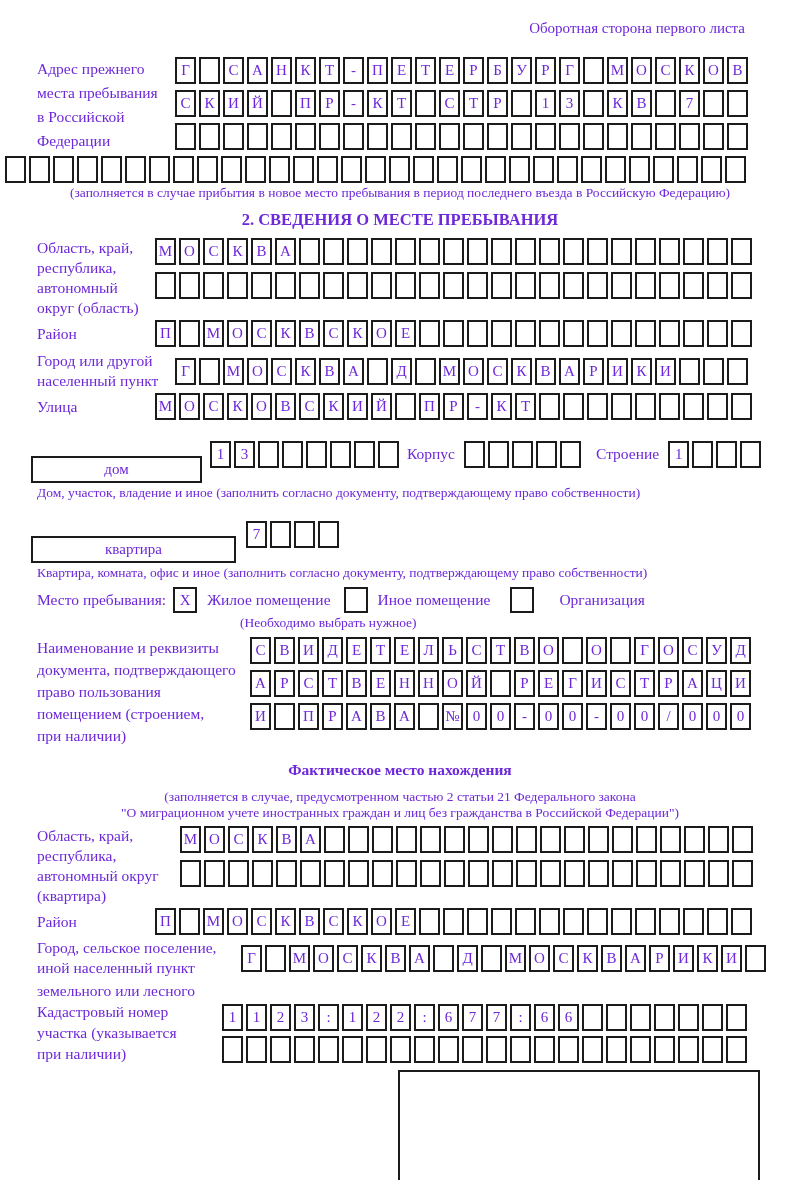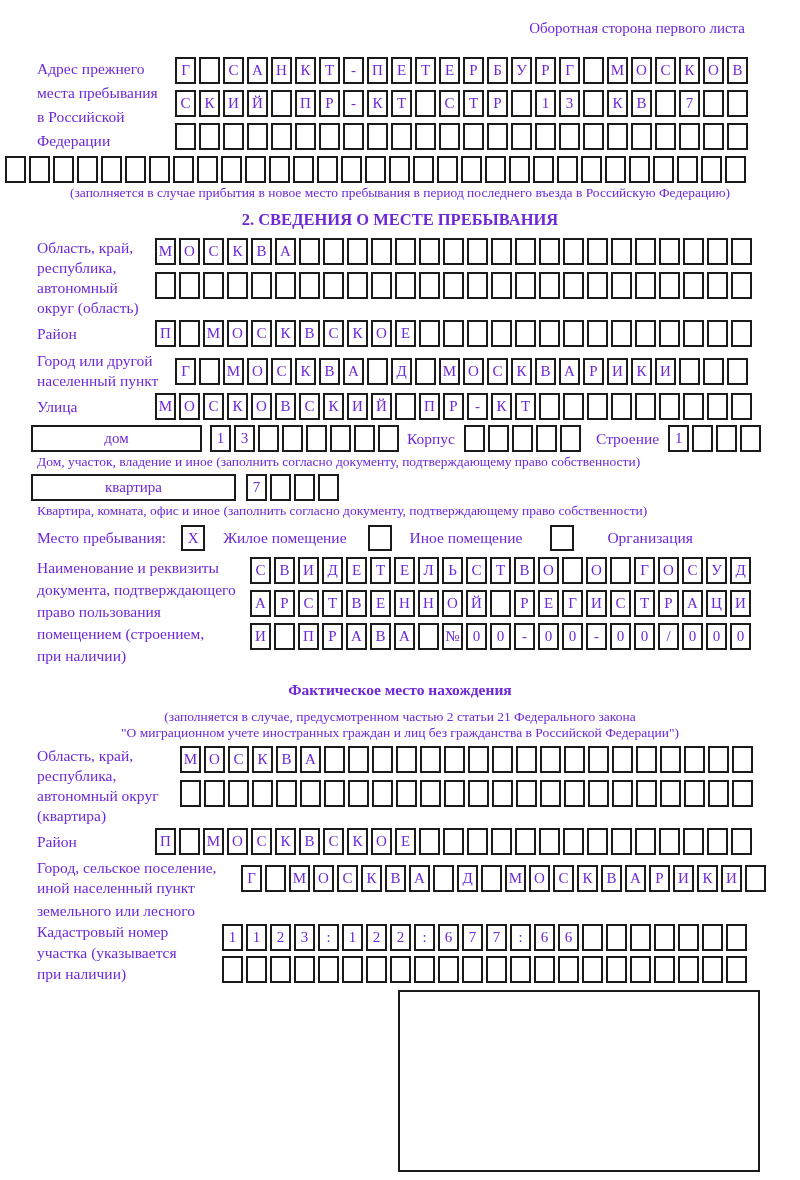--- a/index.html
+++ b/index.html
@@ -12,21 +12,21 @@
   .rowlabel{font-size:15.5px;line-height:20px;flex:0 0 auto;}
   .boxcol{display:flex;flex-direction:column;}
   .boxrow{display:flex;flex-wrap:nowrap;}
   .box{flex:0 0 auto;width:17px;height:23px;border:2px solid #1b1b1b;margin-right:3px;
        text-align:center;font-size:15px;line-height:23px;background:#fff;}
   .mb6{margin-bottom:6px;}
   .note{font-size:13.5px;}
   .cnote{text-align:center;font-size:13.5px;}
   .title{font-weight:bold;font-size:16.5px;text-align:center;}
   .widebox{border:2px solid #1b1b1b;height:23px;text-align:center;font-size:15px;
-           line-height:23px;flex:0 0 auto;background:#fff;}
+           line-height:23px;flex:0 0 auto;background:#fff;margin-top:31px;}
   .ilabel{font-size:15.5px;flex:0 0 auto;}
   .chk{flex:0 0 auto;width:20px;height:22px;border:2px solid #1b1b1b;text-align:center;
        font-size:15px;line-height:22px;background:#fff;}
   .stamp{border:2px solid #1b1b1b;background:#fff;}
 </style>
 </head>
 <body>
 
 <div class="page">
 
@@ -351,29 +351,30 @@
     <div class="widebox" style="width:201px;margin-right:10px;">квартира</div>
     <div class="boxrow">
         <span class="box">7</span>
         <span class="box"></span>
         <span class="box"></span>
         <span class="box"></span>
       </div>
   </div>
   <div class="note" style="margin-left:37px;">Квартира, комната, офис и иное (заполнить согласно документу, подтверждающему право собственности)</div>
 
-  <div class="frow vcenter" style="margin:6px 0 2px 37px;gap:8px;">
+  <div class="frow vcenter" style="margin:6px 0 2px 37px;">
     <div class="ilabel">Место пребывания:</div>
     <div class="chk" style="margin-left:7px;">X</div>
     <div class="ilabel" style="margin-left:10px;">Жилое помещение</div>
     <div class="chk" style="margin-left:13px;"></div>
     <div class="ilabel" style="margin-left:10px;">Иное помещение</div>
     <div class="chk" style="margin-left:20px;"></div>
     <div class="ilabel" style="margin-left:25px;">Организация</div>
   </div>
+  <div class="note" style="margin-left:240px;">(Необходимо выбрать нужное)</div>
 
   <div class="frow" style="margin:6px 0 0 37px;">
     <div class="rowlabel" style="width:205px;line-height:22px;">
       <div>Наименование и реквизиты</div>
       <div>документа, подтверждающего</div>
       <div>право пользования</div>
       <div>помещением (строением,</div>
       <div>при наличии)</div>
     </div>
     <div class="boxcol" style="margin-left:8px;">

